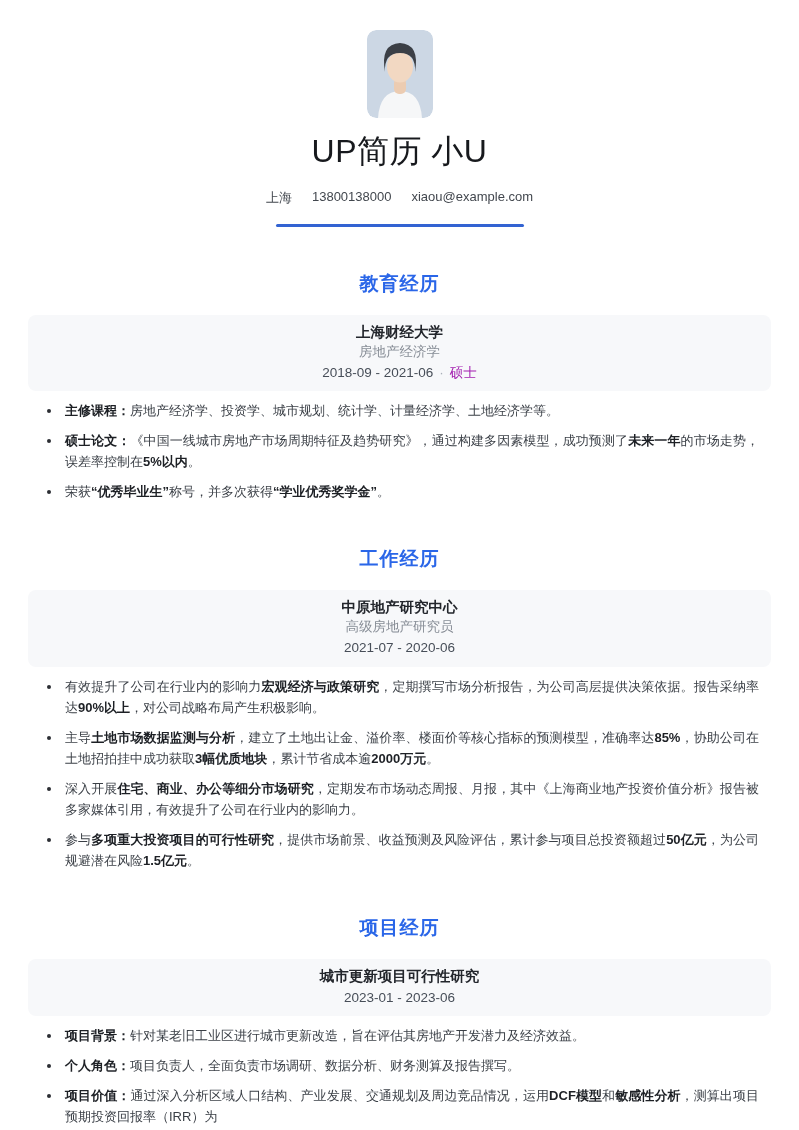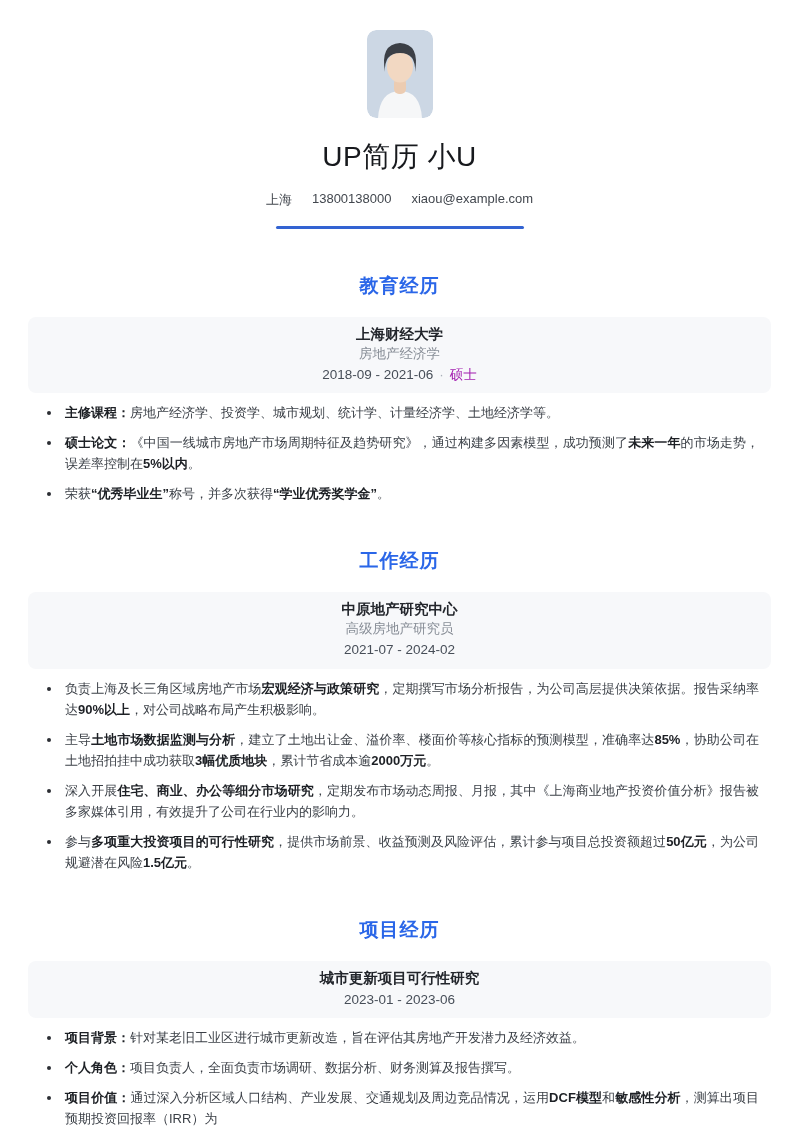--- a/index.html
+++ b/index.html
@@ -18,21 +18,21 @@
     color:var(--body);
   }
   .page{width:799px;padding-top:30px;}
   
   .header{text-align:center;}
   .photo{
     width:66px;height:88px;margin:0 auto;border-radius:9px;overflow:hidden;
     display:block;
   }
   .name{
-    margin-top:20px;font-size:28px;font-weight:500;color:#17191d;
+    margin-top:12px;font-size:32px;font-weight:500;color:#17191d;
     letter-spacing:.5px;
   }
   .contacts{
     margin-top:15px;display:flex;justify-content:center;gap:20px;
     font-size:13px;color:#42474e;
   }
   .divider{
     width:248px;height:3px;background:#3363d2;border-radius:2px;
     margin:17px auto 0;
   }
@@ -121,25 +121,25 @@
   </section>
 
   <section class="section">
     <h2 class="section-title">工作经历</h2>
     <div class="entries">
   <article class="entry">
     <div class="entry-head">
       <div class="entry-name">中原地产研究中心</div>
       <div class="entry-subtitle">高级房地产研究员</div>
       <div class="entry-date">
-        <span>2021-07 - 2024-02</span>
+        <span>2021-07 - 2020-06</span>
       </div>
     </div>
     <ul class="bullets">
-              <li><span>负责上海及长三角区域房地产市场</span><b>宏观经济与政策研究</b><span>，定期撰写市场分析报告，为公司高层提供决策依据。报告采纳率达</span><b>90%以上</b><span>，对公司战略布局产生积极影响。</span></li>
+              <li><span>有效提升了公司在行业内的影响力</span><b>宏观经济与政策研究</b><span>，定期撰写市场分析报告，为公司高层提供决策依据。报告采纳率达</span><b>90%以上</b><span>，对公司战略布局产生积极影响。</span></li>
               <li><span>主导</span><b>土地市场数据监测与分析</b><span>，建立了土地出让金、溢价率、楼面价等核心指标的预测模型，准确率达</span><b>85%</b><span>，协助公司在土地招拍挂中成功获取</span><b>3幅优质地块</b><span>，累计节省成本逾</span><b>2000万元</b><span>。</span></li>
               <li><span>深入开展</span><b>住宅、商业、办公等细分市场研究</b><span>，定期发布市场动态周报、月报，其中《上海商业地产投资价值分析》报告被多家媒体引用，有效提升了公司在行业内的影响力。</span></li>
               <li><span>参与</span><b>多项重大投资项目的可行性研究</b><span>，提供市场前景、收益预测及风险评估，累计参与项目总投资额超过</span><b>50亿元</b><span>，为公司规避潜在风险</span><b>1.5亿元</b><span>。</span></li>
             </ul>
   </article>
 </div>
   </section>
 
   <section class="section">
     <h2 class="section-title">项目经历</h2>

